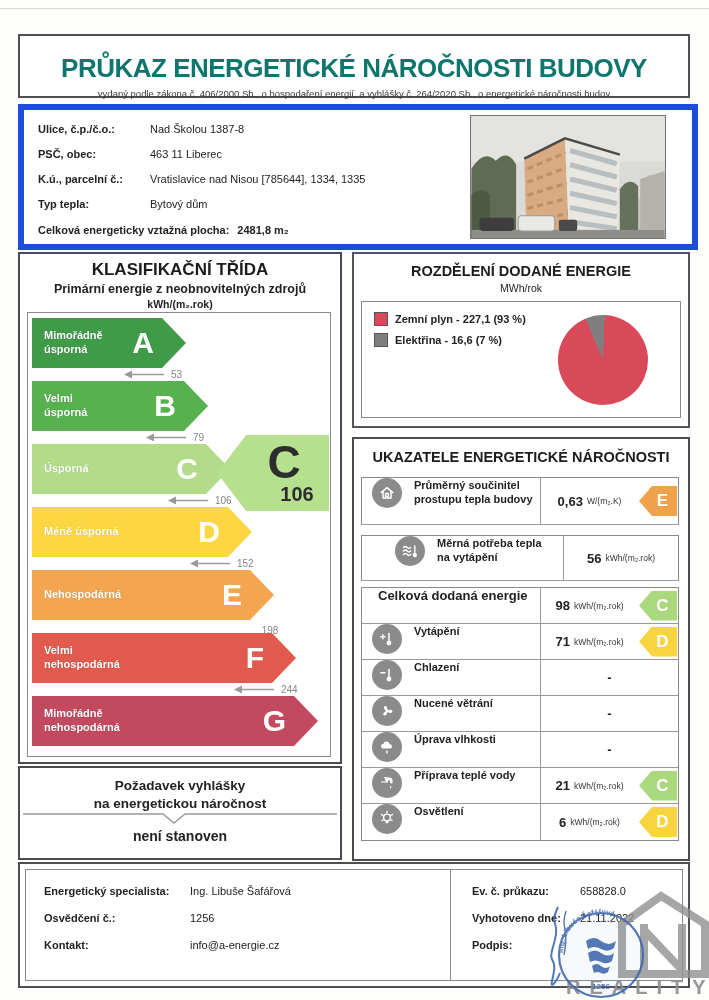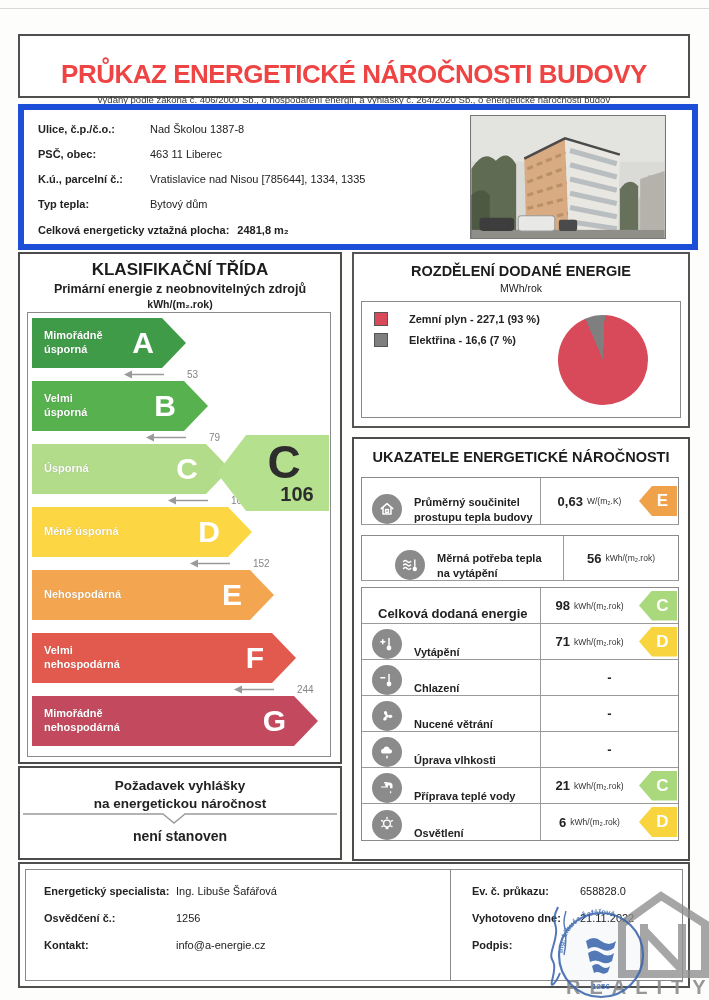--- a/index.html
+++ b/index.html
@@ -4,21 +4,21 @@
 <style>
   html,body{margin:0;padding:0;}
   body{width:709px;height:1000px;position:relative;background:#fdfdfb;
        font-family:"Liberation Sans",sans-serif;color:#222;overflow:hidden;}
   .preline{white-space:pre-line;}
   .box{position:absolute;background:#fff;}
   .scanline{position:absolute;top:8px;left:0;width:100%;height:1px;background:#d8d8d4;}
 
   
   #header-box{left:18px;top:34px;width:668px;height:60px;border:2px solid #4f4f4f;text-align:center;}
-  .main-title{font-size:26px;font-weight:bold;letter-spacing:-0.5px;margin-top:23px;color:#ef4444;}
+  .main-title{font-size:26px;font-weight:bold;letter-spacing:-0.5px;margin-top:17px;color:#0f766e;}
   .main-subtitle{font-size:9.5px;color:#3a3a3a;margin-top:4px;}
 
   
   #info-box{left:18px;top:104px;width:668px;height:134px;border:6px solid #1d4ed8;}
   .info-fields{position:absolute;left:14px;top:12px;width:420px;}
   .info-row{display:flex;margin-bottom:11px;font-size:11px;line-height:14px;}
   .info-label{font-weight:bold;width:112px;flex:none;}
   .info-value{}
   .info-area{display:flex;font-size:11px;font-weight:bold;margin-top:13px;}
   .info-area .info-value{margin-left:8px;}
@@ -31,21 +31,21 @@
   .cls-unit{font-size:10.5px;font-weight:bold;margin-top:2px;}
   .cls-inner{position:absolute;left:7px;top:58px;width:302px;height:438px;border:1px solid #8a8a8a;text-align:left;padding-top:5px;}
   .cls-bar{position:relative;height:50px;margin-left:4px;color:#fff;
            clip-path:polygon(0 0,calc(100% - 24px) 0,100% 50%,calc(100% - 24px) 100%,0 100%);}
   .cls-bar-label{position:absolute;left:12px;top:50%;transform:translateY(-50%);
                  font-size:11px;font-weight:bold;line-height:1.25;text-shadow:0 0 1px rgba(0,0,0,.25);}
   .cls-bar-letter{position:absolute;right:32px;top:50%;transform:translateY(-50%);
                   font-size:30px;font-weight:bold;}
   .b0{width:154px;}.b1{width:176px;}.b2{width:198px;}.b3{width:220px;}
   .b4{width:242px;}.b5{width:264px;}.b6{width:286px;}
-  .cls-thresh{height:13px;display:flex;align-items:center;gap:21px;}
+  .cls-thresh{height:13px;display:flex;align-items:center;gap:5px;}
   .t0{margin-left:94px;}.t1{margin-left:116px;}.t2{margin-left:138px;}
   .t3{margin-left:160px;}.t4{margin-left:182px;flex-direction:column;}.t5{margin-left:204px;}
   .thresh-num{font-size:10px;color:#858585;}
   .cls-indicator{position:absolute;right:1px;top:122px;width:112px;height:76px;
                  clip-path:polygon(0 50%,26% 0,100% 0,100% 100%,26% 100%);
                  display:flex;flex-direction:column;align-items:center;justify-content:center;
                  padding-left:22px;box-sizing:border-box;}
   .cls-ind-letter{font-size:46px;font-weight:bold;line-height:.9;color:#2d2d2d;}
   .cls-ind-value{font-size:20px;font-weight:bold;color:#2d2d2d;margin-left:26px;line-height:1;}
 
@@ -54,34 +54,34 @@
   .req-title{font-size:13.5px;font-weight:bold;margin-top:9px;line-height:1.3;}
   .req-divider{display:block;margin:1px auto 0;}
   .req-value{font-size:14px;font-weight:bold;margin-top:3px;}
 
   
   #pie-box{left:352px;top:252px;width:334px;height:172px;border:2px solid #555;text-align:center;}
   .pie-title{font-size:14.5px;font-weight:bold;margin-top:9px;color:#1c1c1c;}
   .pie-unit{font-size:10.5px;margin-top:3px;}
   .pie-inner{position:absolute;left:7px;top:47px;width:318px;height:115px;border:1px solid #8a8a8a;text-align:left;}
   .legend{position:absolute;left:12px;top:10px;}
-  .legend-item{display:flex;align-items:center;gap:21px;margin-bottom:7px;}
+  .legend-item{display:flex;align-items:center;gap:7px;margin-bottom:7px;}
   .legend-swatch{width:12px;height:12px;border:1px solid #555;flex:none;}
   .legend-label{font-size:11px;font-weight:bold;}
   .pie{position:absolute;left:196px;top:13px;width:90px;height:90px;border-radius:50%;
        background:conic-gradient(from 337deg,#7f7f7f 0 25.2deg,#d8495a 25.2deg 360deg);}
 
   
   #ind-box{left:352px;top:437px;width:334px;height:420px;border:2.5px solid #4c4c4c;}
   .ind-title{font-size:14.5px;font-weight:bold;text-align:center;margin-top:10px;color:#1c1c1c;}
   .ind-card{position:absolute;left:7px;width:318px;border:1px solid #8a8a8a;display:flex;box-sizing:border-box;}
   .ind-table{position:absolute;left:7px;top:148px;width:318px;border:1px solid #8a8a8a;box-sizing:border-box;}
   .ind-row{display:flex;height:36px;border-bottom:1px solid #9a9a9a;box-sizing:border-box;}
   .ind-row:last-child{border-bottom:none;}
-  .ind-left{flex:none;width:178px;display:flex;align-items:flex-end;gap:12px;padding-left:10px;box-sizing:border-box;}
+  .ind-left{flex:none;width:178px;display:flex;align-items:flex-start;gap:12px;padding-left:10px;box-sizing:border-box;}
   .ind-right{flex:1;border-left:1px solid #9a9a9a;position:relative;display:flex;
              align-items:center;justify-content:center;gap:4px;}
   .ind-right.has-badge{padding-right:40px;}
   .ind-icon{width:30px;height:30px;border-radius:50%;background:#8b8b8b;flex:none;
             display:flex;align-items:center;justify-content:center;}
   .ind-label{font-size:11px;font-weight:bold;line-height:1.3;}
   .ind-row.big .ind-label{font-size:13px;padding-left:6px;}
   .ind-value{font-size:13px;font-weight:bold;}
   .ind-unit{font-size:8.5px;color:#333;}
   .ind-badge{position:absolute;right:1px;top:50%;transform:translateY(-50%);
@@ -91,21 +91,21 @@
 
   
   #footer-box{left:18px;top:862px;width:668px;height:122px;border:2px solid #4f4f4f;}
   .footer-inner{position:absolute;inset:5px;border:1px solid #8a8a8a;}
   .footer-divider{position:absolute;left:430px;top:5px;bottom:5px;width:1px;background:#8a8a8a;}
   .foot-col{position:absolute;top:20px;}
   .foot-left{left:24px;}
   .foot-right{left:452px;}
   .foot-row{display:flex;font-size:11px;line-height:14px;margin-bottom:13px;}
   .foot-label{font-weight:bold;flex:none;}
-  .foot-left .foot-label{width:132px;}
+  .foot-left .foot-label{width:146px;}
   .foot-right .foot-label{width:108px;}
 
   .overlay{position:absolute;pointer-events:none;}
 </style>
 </head>
 <body>
 
 <div class="scanline"></div>
 
 <div id="header-box" class="box">

